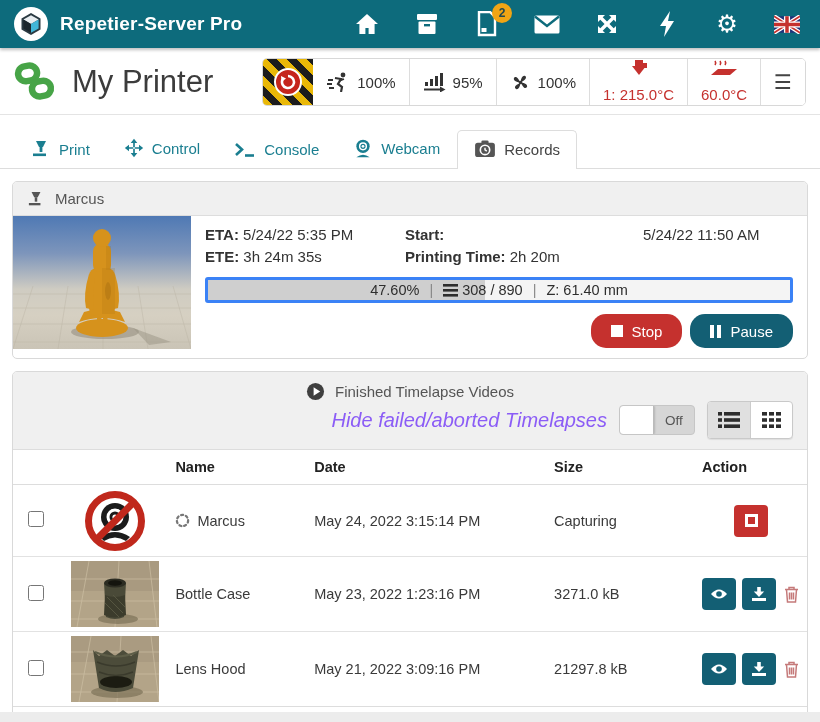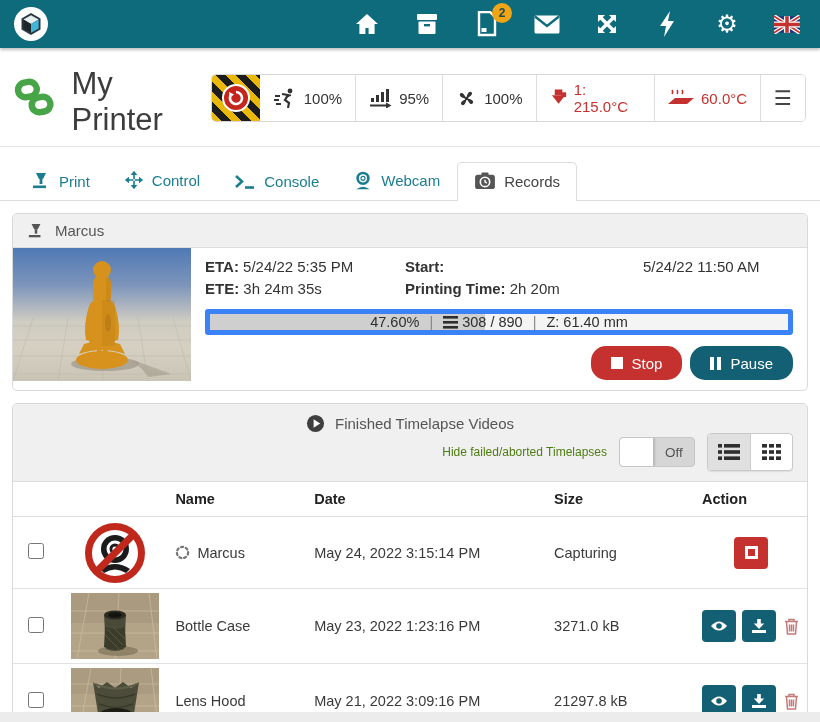--- a/index.html
+++ b/index.html
@@ -17,27 +17,27 @@
   .tb-icon { position:relative; width:26px; height:26px; display:flex; align-items:center;
     justify-content:center; cursor:pointer; }
   .badge { position:absolute; top:-8px; right:-12px; min-width:20px; height:20px; border-radius:50%;
     background:#f0a514; color:#154; color:#23494f; font-size:12px; font-weight:bold;
     display:flex; align-items:center; justify-content:center; }
   .gear-glyph { font-family:"DejaVu Sans",sans-serif; color:#fff; font-size:24px; line-height:1; }
 
   
   .printer-header { display:flex; align-items:center; padding:10px 14px 8px 14px;
     border-bottom:1px solid #e4e4e4; }
-  .page-title { font-size:31px; font-weight:500; color:#3c3c3c; margin-left:16px;margin-top:8px; }
+  .page-title { font-size:31px; font-weight:500; color:#3c3c3c; margin-left:16px; }
   .status-card { margin-left:auto; display:flex; align-items:stretch; height:48px;
     border:1px solid #d8d8d8; border-radius:5px; overflow:hidden; background:#fff; }
   .status-cell { display:flex; align-items:center; gap:7px; padding:0 13px; font-size:15px;
     color:#333; border-right:1px solid #ddd; cursor:pointer; background:#fff; }
   .status-cell:last-child { border-right:none; }
-  .status-cell.temp { color:#c5312e; }
+  .status-cell.temp { color:#c5312e;flex-direction:column; }
   .estop { width:50px; padding:0; display:flex; align-items:center; justify-content:center;
     background:repeating-linear-gradient(45deg,#e9b808 0 7px,#1c1c1c 7px 14px); cursor:pointer; }
   .estop-circle { width:28px; height:28px; border-radius:50%; background:#c5251c;
     border:2px solid #fff; display:flex; align-items:center; justify-content:center; }
   .hamburger { font-size:20px; color:#444; font-weight:bold; }
 
   
   .tabs { display:flex; align-items:flex-end; padding:12px 14px 0 14px; border-bottom:1px solid #ddd; height:54px; }
   .tab { display:flex; align-items:center; gap:8px; padding:9px 16px 11px 16px; font-size:15px;
     color:#1a7e90; cursor:pointer; border:1px solid transparent; border-bottom:none;
@@ -49,38 +49,38 @@
   .panel-header { background:#f0f0f0; border-bottom:1px solid #ddd; display:flex; align-items:center;
     padding:8px 14px; font-size:15px; color:#555; }
 
   
   .print-body { display:flex; }
   .thumb-large { width:178px; height:133px; flex:none; position:relative; overflow:hidden;
     background:linear-gradient(#4f79b4 0%,#7d95bb 28%,#cfccc2 55%,#d6d0c2 75%,#cac4b6 100%); }
   .print-info { flex:1; padding:10px 14px 8px 14px; display:flex; flex-direction:column; }
   .info-grid { display:grid; grid-template-columns:200px 238px 1fr; row-gap:5px; font-size:15px; }
   .info-grid b { color:#333; }
-  .progress-wrap { margin-top:12px; position:relative; height:26px; border:5px solid #3b82f6;
+  .progress-wrap { margin-top:12px; position:relative; height:26px; border:3px solid #3b82f6;
     border-radius:3px; background:#f4f4f4; overflow:hidden; }
   .progress-fill { position:absolute; left:0; top:0; bottom:0; background:#cfcfcf; }
   .progress-text { position:absolute; inset:0; display:flex; align-items:center; justify-content:center;
     gap:10px; font-size:14.5px; color:#2e2e2e; }
   .pipe { color:#888; }
   .print-buttons { margin-top:11px; display:flex; justify-content:flex-end; gap:8px; padding-bottom:2px; }
   .btn { display:inline-flex; align-items:center; justify-content:center; gap:9px; border:none;
     border-radius:4px; color:#fff; font-size:15px; cursor:pointer; font-family:inherit; }
   .btn-red { background:#c5312e; }
   .btn-teal { background:#135f74; }
   .btn-lg { height:34px; padding:0 20px;border-radius:15px; }
 
   
   .tl-header { padding:10px 14px;flex-direction:column; }
   .tl-title { display:flex; align-items:center; gap:10px; font-size:15px; color:#555; }
   .tl-right { margin-left:auto; display:flex; align-items:center; gap:12px; }
-  .hide-label { font-size:12px; color:#4d7c0f; }
+  .hide-label { font-size:20px; color:#8b5cf6;font-style:italic; }
   .toggle { width:76px; height:30px; background:#d6d6d6; border:1px solid #c6c6c6; border-radius:4px;
     display:flex; align-items:center; cursor:pointer; overflow:hidden; }
   .toggle-knob { width:34px; height:28px; background:#fff; border-right:1px solid #bbb;
     border-radius:3px 0 0 3px; box-shadow:1px 0 2px rgba(0,0,0,.15); }
   .toggle-label { flex:1; text-align:center; font-size:13.5px; color:#555; }
   .viewgroup { display:flex; border:1px solid #c9c9c9; border-radius:4px; overflow:hidden;
     background:#fff; box-shadow:0 1px 1px rgba(0,0,0,.08); }
   .viewbtn { width:42px; height:36px; display:flex; align-items:center; justify-content:center; cursor:pointer; }
   .viewbtn.active { background:#e0e0e0; }
   .viewbtn + .viewbtn { border-left:1px solid #ccc; }
@@ -118,20 +118,21 @@
 
   <header class="topbar">
     <div class="logo">
       <svg width="24" height="24" viewBox="0 0 24 24">
         <polygon points="12,1 21.5,6.5 21.5,17.5 12,23 2.5,17.5 2.5,6.5" fill="#2b3a42"></polygon>
         <polygon points="12,3.2 19.6,7.6 12,12 4.4,7.6" fill="#e8edf0"></polygon>
         <polygon points="12,12 19.6,7.6 19.6,16.4 12,20.8" fill="#41b6d8"></polygon>
         <polygon points="12,12 12,20.8 4.4,16.4 4.4,7.6" fill="#1b262c"></polygon>
       </svg>
     </div>
+    <div class="topbar-title">Repetier-Server Pro</div>
 
     <nav class="topbar-icons">
       <div class="tb-icon">
         <svg width="24" height="22" viewBox="0 0 24 22">
             <path d="M12 1 23 11h-3.4v10h-6v-6h-3.2v6h-6V11H1Z" fill="#fff"></path>
           </svg>
       </div>
       <div class="tb-icon">
         <svg width="24" height="22" viewBox="0 0 24 22">
           <rect x="2" y="1" width="20" height="6" rx="1" fill="#fff"></rect>

